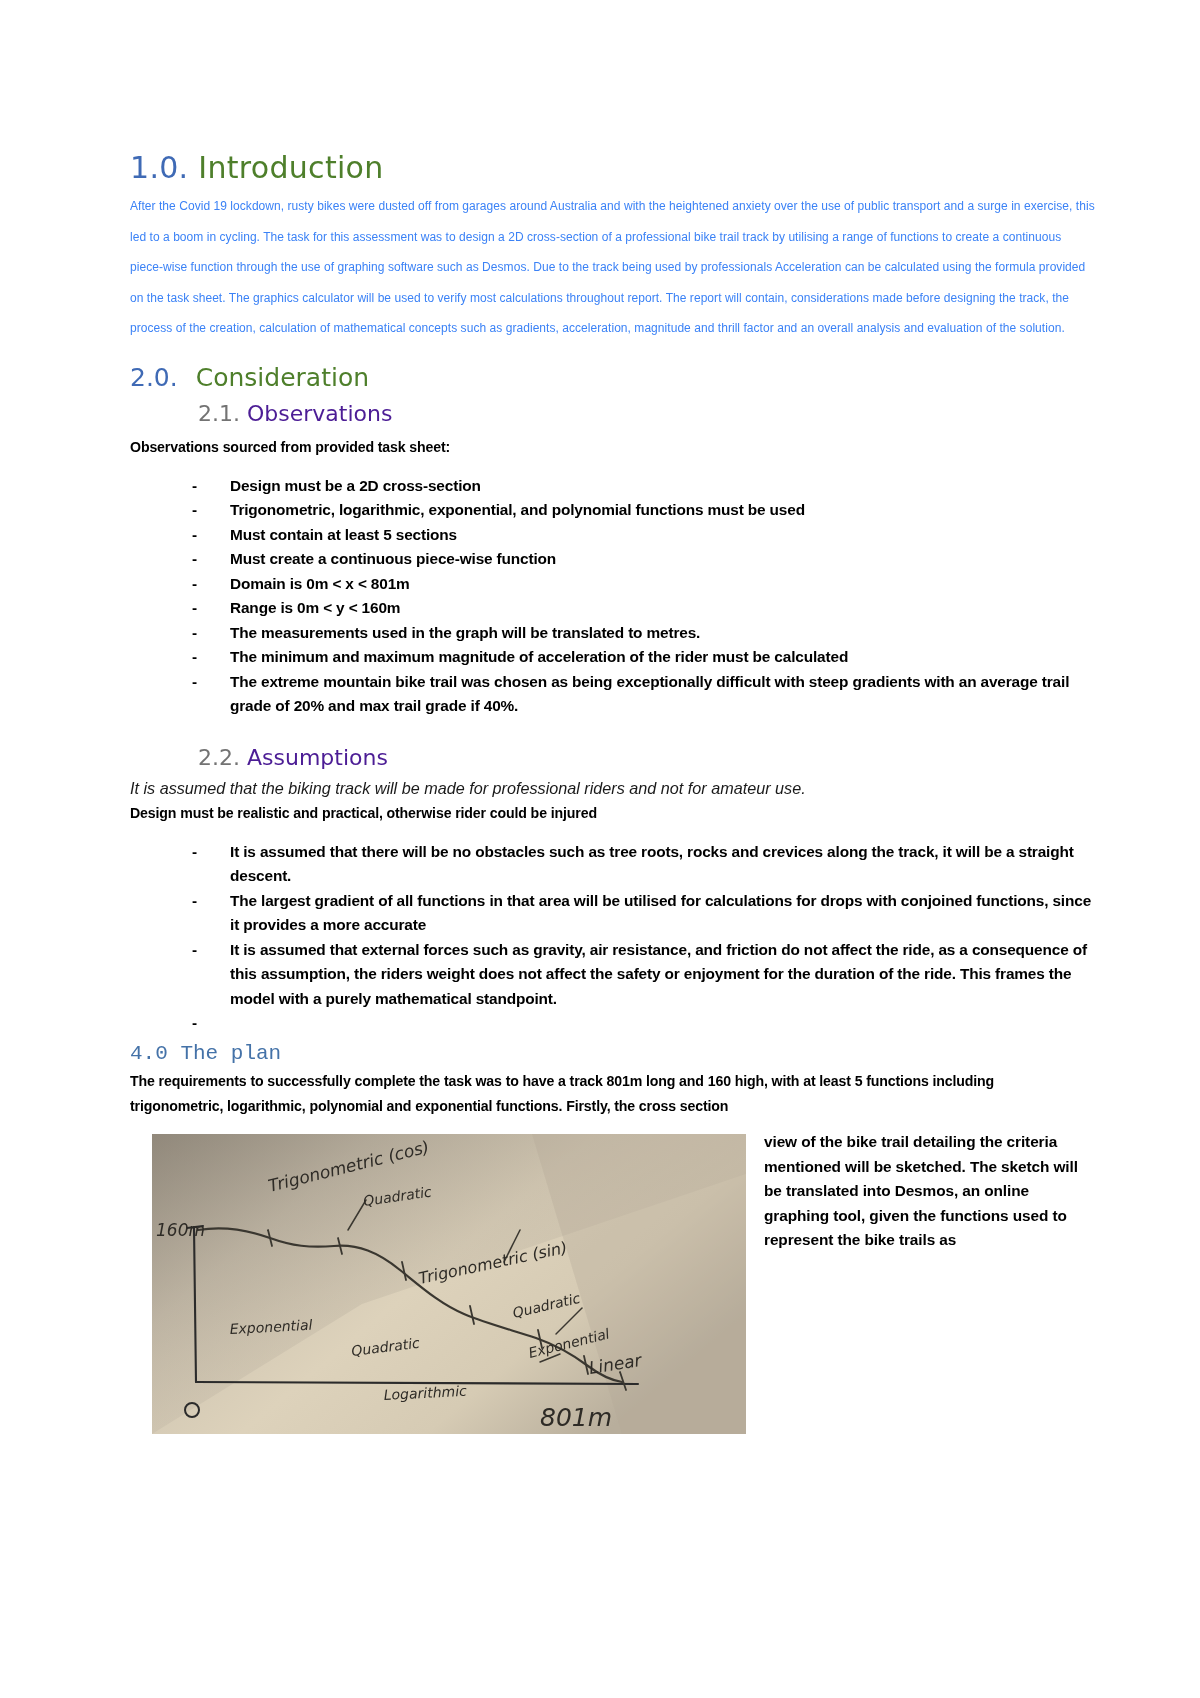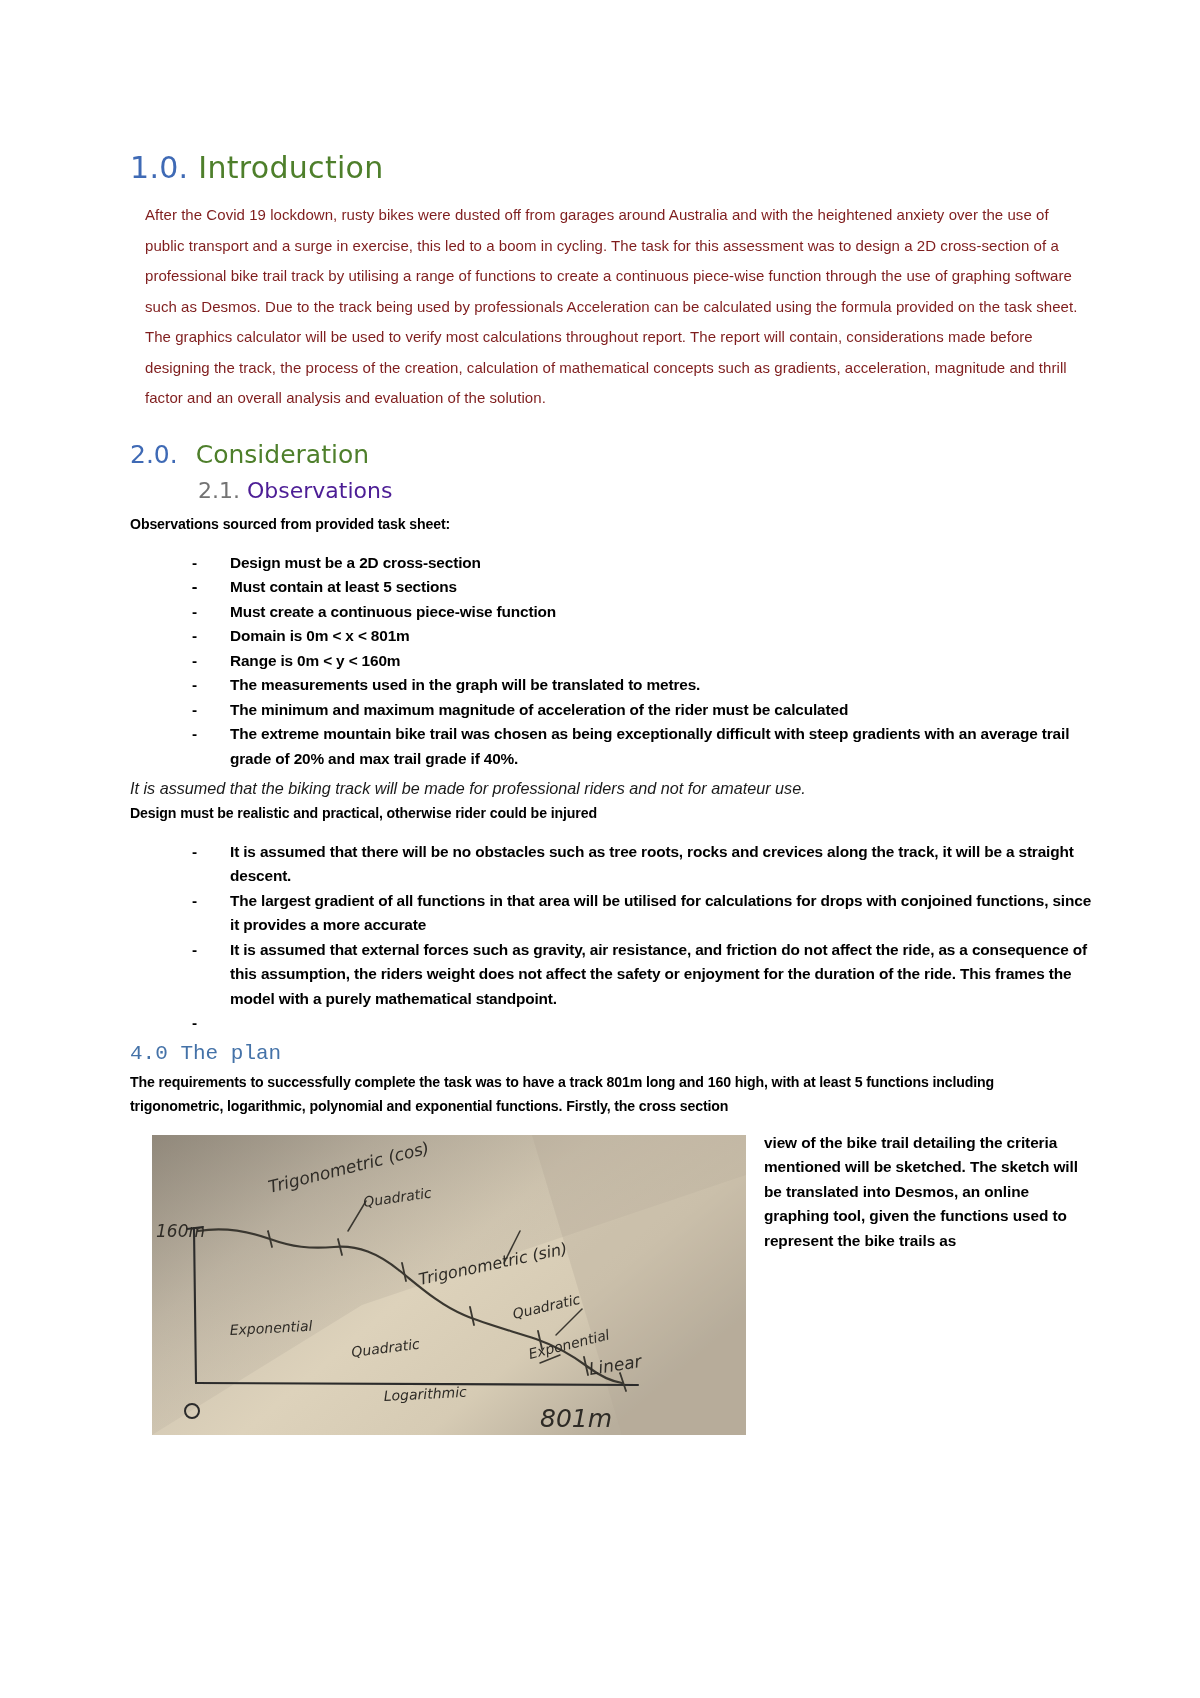--- a/index.html
+++ b/index.html
@@ -29,21 +29,21 @@
     margin:0 0 6px 0;
     line-height:1.18;
   }
   .h1 .num{color:#3f6ab5;}
   .h1 .txt{color:#4e7f2b;}
 
   .h2{
     font-family:"DejaVu Sans", sans-serif;
     font-size:25px;
     font-weight:400;
-    margin:26px 0 2px 0;
+    margin:19px 0 2px 0;
     line-height:1.2;
   }
   .h2 .num{color:#3f6ab5;}
   .h2 .txt{color:#4e7f2b;}
   .h2 .gap{display:inline-block;width:18px;}
 
   .h3{
     font-family:"DejaVu Sans", sans-serif;
     font-size:22px;
     font-weight:400;
@@ -59,24 +59,24 @@
     font-size:21px;
     font-weight:400;
     color:#4472a8;
     margin:30px 0 2px 0;
     line-height:1.25;
   }
 
   
   .body-para{
     font-family:"Liberation Sans", sans-serif;
-    font-size:15px;
+    font-size:12px;
     line-height:30.5px;
-    margin:15px;
-    color:#7f1d1d;
+    margin:0;
+    color:#3b82f6;
     letter-spacing:0.05px;
   }
   .narrow{
     font-family:"Liberation Sans Narrow","Liberation Sans", sans-serif;
     font-weight:bold;
     font-size:15.4px;
     line-height:24.5px;
     letter-spacing:-0.15px;
     transform:scaleX(0.92);
     transform-origin:left center;
@@ -163,30 +163,34 @@
 
   <h3 class="h3">
     <span class="num">2.1.</span>
     <span class="txt">Observations</span>
   </h3>
 
   <p class="narrow lead-note">Observations sourced from provided task sheet:</p>
 
   <ul class="dash">
     <li><span class="dash-mark">-</span><span>Design must be a 2D cross-section</span></li>
-    <li><span class="dash-mark">-</span></li>
+    <li><span class="dash-mark">-</span><span>Trigonometric, logarithmic, exponential, and polynomial functions must be used</span></li>
     <li><span class="dash-mark">-</span><span>Must contain at least 5 sections</span></li>
     <li><span class="dash-mark">-</span><span>Must create a continuous piece-wise function</span></li>
     <li><span class="dash-mark">-</span><span>Domain is 0m &lt; x &lt; 801m</span></li>
     <li><span class="dash-mark">-</span><span>Range is 0m &lt; y &lt; 160m</span></li>
     <li><span class="dash-mark">-</span><span>The measurements used in the graph will be translated to metres.</span></li>
     <li><span class="dash-mark">-</span><span>The minimum and maximum magnitude of acceleration of the rider must be calculated</span></li>
     <li><span class="dash-mark">-</span><span>The extreme mountain bike trail was chosen as being exceptionally difficult with steep gradients with an average trail grade of 20% and max trail grade if 40%.</span></li>
   </ul>
 
+  <h3 class="h3" style="margin-top:26px;">
+    <span class="num">2.2.</span>
+    <span class="txt">Assumptions</span>
+  </h3>
 
   <p class="assume-line">It is assumed that the biking track will be made for professional riders and not for amateur use.</p>
   <p class="narrow" style="margin:0;">Design must be realistic and practical, otherwise rider could be injured</p>
 
   <ul class="dash spaced">
     <li><span class="dash-mark">-</span><span>It is assumed that there will be no obstacles such as tree roots, rocks and crevices along the track, it will be a straight descent.</span></li>
     <li><span class="dash-mark">-</span><span>The largest gradient of all functions in that area will be utilised for calculations for drops with conjoined functions, since it provides a more accurate</span></li>
     <li><span class="dash-mark">-</span><span>It is assumed that external forces such as gravity, air resistance, and friction do not affect the ride, as a consequence of this assumption, the riders weight does not affect the safety or enjoyment for the duration of the ride. This frames the model with a purely mathematical standpoint.</span></li>
     <li><span class="dash-mark">-</span></li>
   </ul>

